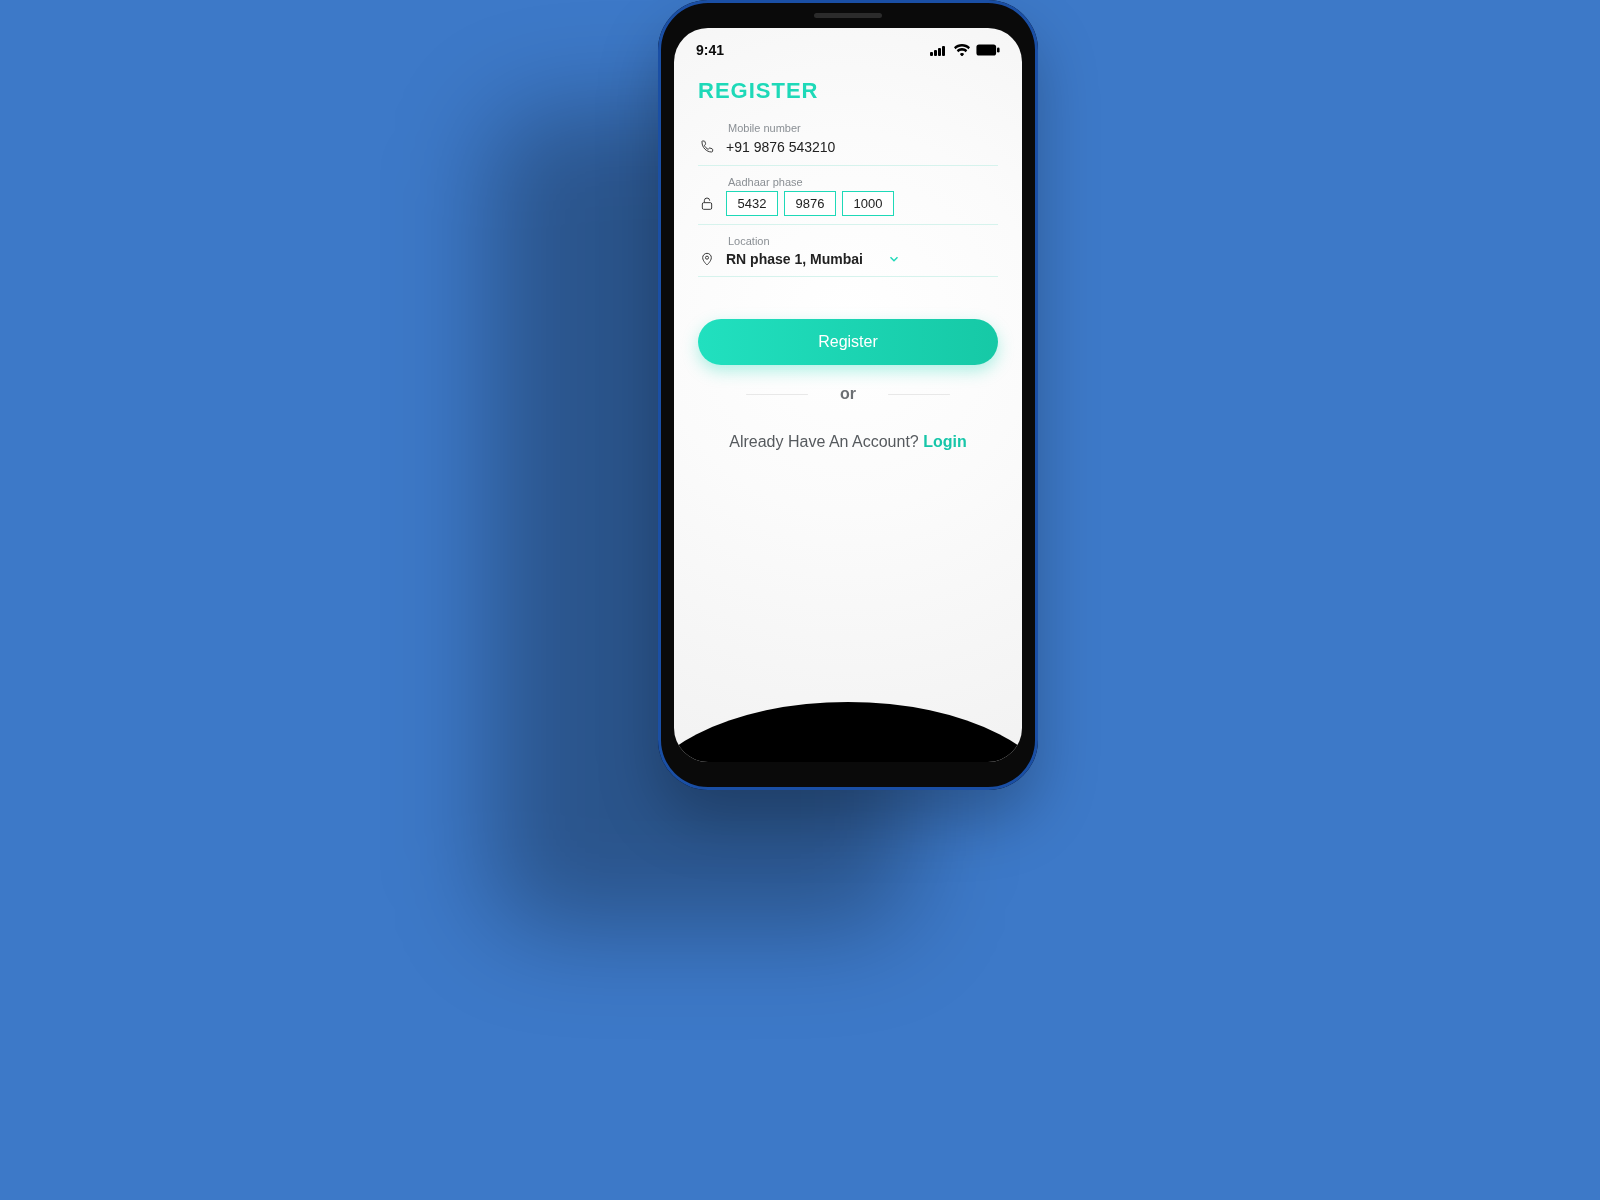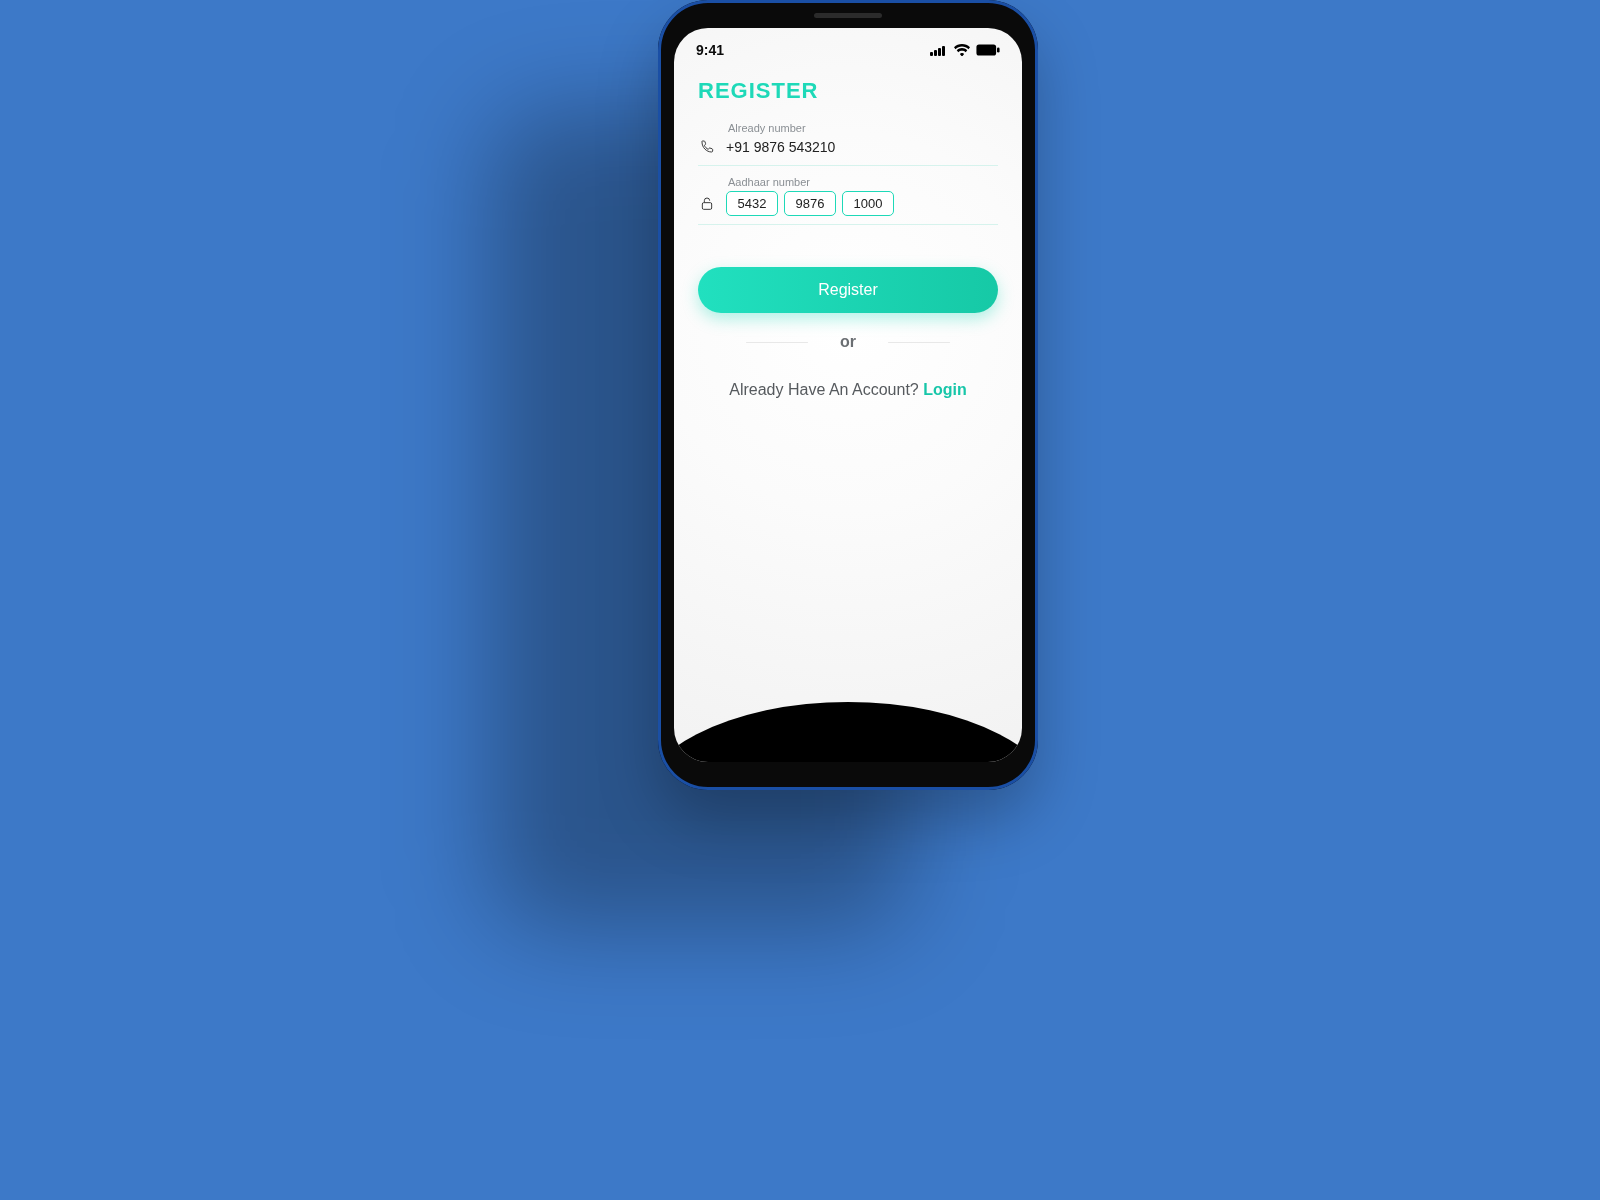--- a/index.html
+++ b/index.html
@@ -185,21 +185,21 @@
     gap: 6px;
   }
   .pill-inputs input {
     width: 46px;
     text-align: center;
     font-size: 13px;
     font-weight: 500;
     color: #222;
     background: #fff;
     border: 1px solid #1ed9b8;
-    border-radius: 5px;
+    border-radius: 0;
     padding: 4px 2px;
     outline: none;
   }
 
   .location-row {
     display: flex;
     align-items: center;
     gap: 10px;
   }
   .location-value {
@@ -294,48 +294,65 @@
             </span>
           </span>
         </div>
 
         <div class="page-title">REGISTER</div>
 
         <div class="form">
 
 
           <div class="field">
-            <span class="field-label">Already number</span>
+            <span class="field-label">Mobile number</span>
             <div class="field-row">
               <span class="field-icon">
                 <svg width="16" height="16" viewBox="0 0 24 24" fill="none" stroke="#3c3c3c" stroke-width="1.5">
                   <path d="M4 4.5c0-.8.7-1.5 1.5-1.5h2.1c.6 0 1.1.4 1.3 1l1 3c.2.6 0 1.2-.5 1.6l-1.4 1c1.2 2.6 3.3 4.7 5.9 5.9l1-1.4c.4-.5 1-.7 1.6-.5l3 1c.6.2 1 .7 1 1.3V18c0 .8-.7 1.5-1.5 1.5C11.2 19.5 4.5 12.8 4.5 4.5"></path>
                 </svg>
               </span>
               <input class="text-input" type="text" value="+91 9876 543210" style="">
             </div>
           </div>
 
           <div class="field">
-            <span class="field-label">Aadhaar number</span>
+            <span class="field-label">Aadhaar phase</span>
             <div class="field-row">
               <span class="field-icon">
                 <svg width="16" height="16" viewBox="0 0 24 24" fill="none" stroke="#3c3c3c" stroke-width="1.5">
                   <rect x="5" y="10" width="14" height="10" rx="2"></rect>
                   <path d="M8 10V7a4 4 0 0 1 8 0"></path>
                 </svg>
               </span>
               <span class="pill-inputs">
                 <input type="text" value="5432" style="">
                 <input type="text" value="9876" style="">
                 <input type="text" value="1000" style="">
               </span>
             </div>
           </div>
 
+          <div class="field">
+            <span class="field-label">Location</span>
+            <div class="field-row location-row">
+              <span class="field-icon">
+                <svg width="16" height="16" viewBox="0 0 24 24" fill="none" stroke="#3c3c3c" stroke-width="1.5">
+                  <path d="M12 21s-6.5-6-6.5-11A6.5 6.5 0 0 1 18.5 10c0 5-6.5 11-6.5 11z"></path>
+                  <circle cx="12" cy="10" r="2.3"></circle>
+                </svg>
+              </span>
+              <span class="location-value">RN phase 1, Mumbai</span>
+              <span class="chevron">
+                <svg width="14" height="14" viewBox="0 0 24 24" fill="none" stroke="#1ed9b8" stroke-width="2.5">
+                  <polyline points="6 9 12 15 18 9"></polyline>
+                </svg>
+              </span>
+            </div>
+          </div>
 
         </div>
 
         <div class="submit-wrap">
           <button class="register-btn">Register</button>
 
           <div class="or-row">
             <span class="rule"></span>
             <span>or</span>
             <span class="rule"></span>

